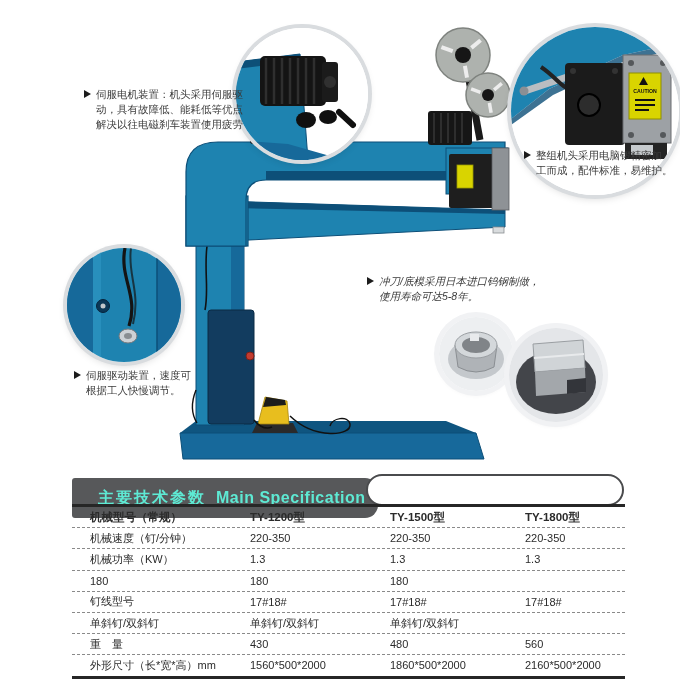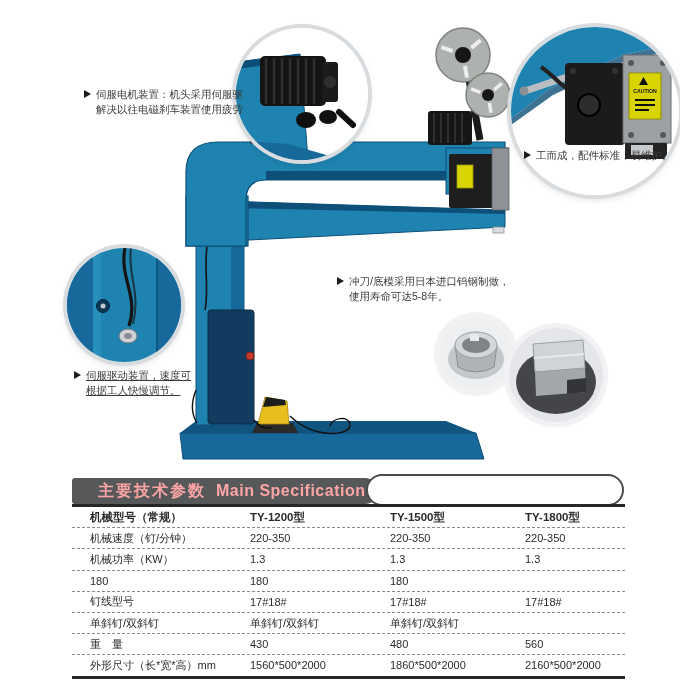--- a/index.html
+++ b/index.html
@@ -14,23 +14,23 @@
 
   
   .ann{position:absolute;display:flex;gap:5px;color:#3a3a3a;font-size:10.5px;line-height:15px;}
   .ann .tri{flex:0 0 auto;width:0;height:0;margin-top:3px;
             border-left:7px solid #1c1c1c;border-top:4.5px solid transparent;border-bottom:4.5px solid transparent;}
   .ann .ann-text div{white-space:nowrap;}
 
   
   .cap-white{position:absolute;left:366px;top:474px;width:258px;height:32px;background:#fff;
              border:2px solid #4a4b4d;border-radius:16px;box-sizing:border-box;z-index:3;}
-  .band{position:absolute;left:72px;top:478px;width:306px;height:26px;background:#57585a;
+  .band{position:absolute;left:72px;top:478px;width:306px;height:40px;background:#57585a;
         border-radius:3px 13px 13px 3px;z-index:2;display:flex;align-items:center;padding-left:26px;
-        box-sizing:border-box;color:#fca5a5;font-weight:bold;font-size:16px;letter-spacing:.5px;text-align:right;}
+        box-sizing:border-box;color:#5eead4;font-weight:bold;font-size:16px;letter-spacing:.5px;text-align:right;}
   .band .zh{margin-right:10px;letter-spacing:2px;}
   .spec-table{position:absolute;left:72px;top:504px;width:553px;z-index:4;
               border-top:3px solid #262626;border-bottom:3px solid #262626;}
   .srow{display:grid;grid-template-columns:178px 140px 135px 100px;height:20.2px;align-items:center;
         border-bottom:1px dashed #8a8a8a;font-size:11px;color:#2b2b2b;}
   .srow:last-child{border-bottom:none;}
   .srow.hdr{font-weight:bold;font-size:11.5px;}
   .srow span:first-child{padding-left:18px;}
 </style>
 </head>
@@ -201,40 +201,42 @@
       <polygon points="26,44 76,40 77,64 27,68" fill="#A3A7AB"></polygon>
       <polygon points="58,52 77,50 77,64 58,66" fill="#33353A"></polygon>
       <line x1="25" y1="30" x2="75" y2="26" stroke="#E8EAEC" stroke-width="2"></line>
     </svg>
   </div>
 
   <div class="ann" style="left:84px;top:79px;margin-top:8px;">
     <span class="tri"></span>
     <div class="ann-text">
       <div>伺服电机装置：机头采用伺服驱</div>
+      <div>动，具有故障低、能耗低等优点</div>
       <div>解决以往电磁刹车装置使用疲劳</div>
     </div>
   </div>
 
   <div class="ann" style="left:524px;top:148px;">
     <span class="tri"></span>
     <div class="ann-text">
+      <div>整组机头采用电脑锣精密加</div>
       <div>工而成，配件标准，易维护。</div>
     </div>
   </div>
 
-  <div class="ann" style="left:337px;top:274px;">
+  <div class="ann" style="left:367px;top:274px;font-style:italic;">
     <span class="tri"></span>
     <div class="ann-text">
       <div>冲刀/底模采用日本进口钨钢制做，</div>
       <div>使用寿命可达5-8年。</div>
     </div>
   </div>
 
-  <div class="ann" style="left:74px;top:368px;text-decoration:underline;">
+  <div class="ann" style="left:74px;top:368px;">
     <span class="tri"></span>
     <div class="ann-text">
       <div>伺服驱动装置，速度可</div>
       <div>根据工人快慢调节。</div>
     </div>
   </div>
 
   <div class="cap-white"></div>
   <div class="band">
     <span class="zh">主要技术参数</span>

